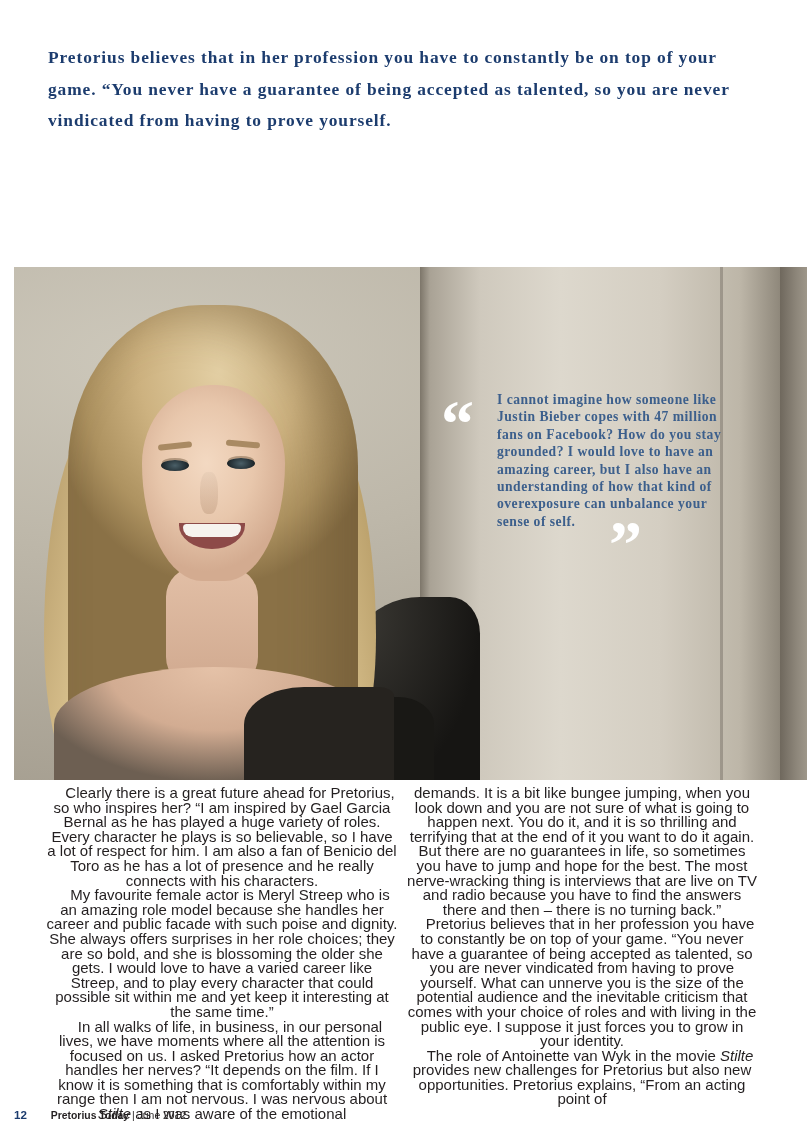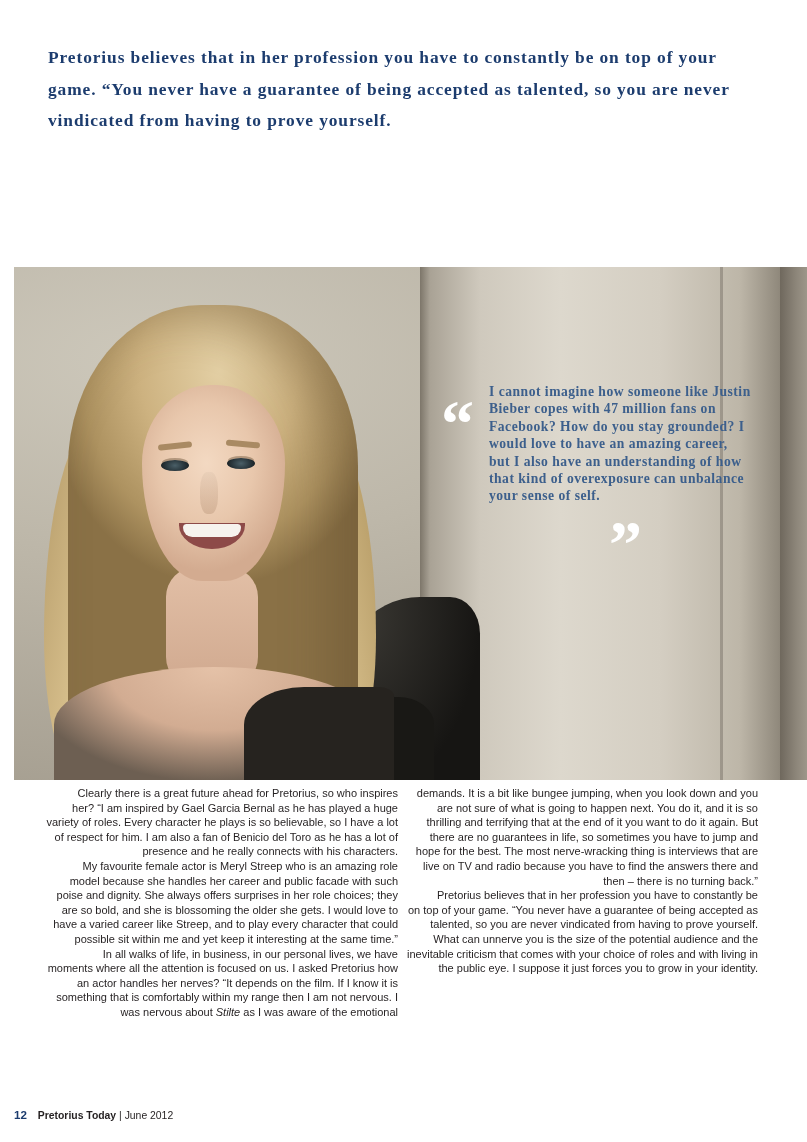--- a/index.html
+++ b/index.html
@@ -201,21 +201,21 @@
     top: 383px;
     width: 310px;
     color: #3c5f8c;
     font-family: "Liberation Serif", serif;
     font-weight: bold;
     font-size: 13.6px;
     line-height: 17.4px;
     letter-spacing: 0.5px;
   }
   .photo-quote .qtext {
-    margin: 0;
+    margin: 8px;
     padding-left: 48px;
   }
   .qmark {
     position: absolute;
     font-family: "Liberation Serif", serif;
     font-size: 66px;
     line-height: 1;
     color: #ffffff;
     font-weight: bold;
   }
@@ -227,45 +227,45 @@
     position: absolute;
     left: 14px;
     top: 786px;
     width: 793px;
     height: 306px;
   }
   .col {
     position: absolute;
     top: 0;
     width: 352px;
-    font-size: 11px;
+    font-size: 15px;
     line-height: 14.6px;
     color: #231f20;
-    text-align: right;
+    text-align: center;
   }
   .col.left { left: 32px; }
   .col.right { left: 392px; }
   .col p { margin: 0; }
   .col p.indent { text-indent: 16px; }
   .col em { font-style: italic; }
 
   
   .footer {
     position: absolute;
     left: 14px;
     top: 1108px;
     width: 793px;
     font-size: 10.4px;
     color: #231f20;
   }
   .footer .pg {
     font-weight: bold;
     color: #1c3c6e;
     font-size: 11.6px;
-    margin-right: 8px;
+    margin-right: 21px;
   }
   .footer .mag { font-weight: bold; }
 </style>
 </head>
 <body>
 
 <div class="page">
 
   <div class="left-strip"></div>
 
@@ -305,20 +305,21 @@
 
   <div class="cols">
     <div class="col left">
       <p class="indent">Clearly there is a great future ahead for Pretorius, so who inspires her? “I am inspired by Gael Garcia Bernal as he has played a huge variety of roles. Every character he plays is so believable, so I have a lot of respect for him. I am also a fan of Benicio del Toro as he has a lot of presence and he really connects with his characters.</p>
       <p class="indent">My favourite female actor is Meryl Streep who is an amazing role model because she handles her career and public facade with such poise and dignity. She always offers surprises in her role choices; they are so bold, and she is blossoming the older she gets. I would love to have a varied career like Streep, and to play every character that could possible sit within me and yet keep it interesting at the same time.”</p>
       <p class="indent">In all walks of life, in business, in our personal lives, we have moments where all the attention is focused on us. I asked Pretorius how an actor handles her nerves? “It depends on the film. If I know it is something that is comfortably within my range then I am not nervous. I was nervous about <em>Stilte</em> as I was aware of the emotional</p>
     </div>
     <div class="col right">
       <p>demands. It is a bit like bungee jumping, when you look down and you are not sure of what is going to happen next. You do it, and it is so thrilling and terrifying that at the end of it you want to do it again. But there are no guarantees in life, so sometimes you have to jump and hope for the best. The most nerve-wracking thing is interviews that are live on TV and radio because you have to find the answers there and then – there is no turning back.”</p>
       <p class="indent">Pretorius believes that in her profession you have to constantly be on top of your game. “You never have a guarantee of being accepted as talented, so you are never vindicated from having to prove yourself. What can unnerve you is the size of the potential audience and the inevitable criticism that comes with your choice of roles and with living in the public eye. I suppose it just forces you to grow in your identity.</p>
+      <p class="indent">The role of Antoinette van Wyk in the movie <em>Stilte</em> provides new challenges for Pretorius but also new opportunities. Pretorius explains, “From an acting point of</p>
     </div>
   </div>
 
   <div class="footer">
     <span class="pg">12</span>
     <span class="mag">Pretorius Today</span>
     <span>|</span>
     <span>June 2012</span>
   </div>
 

